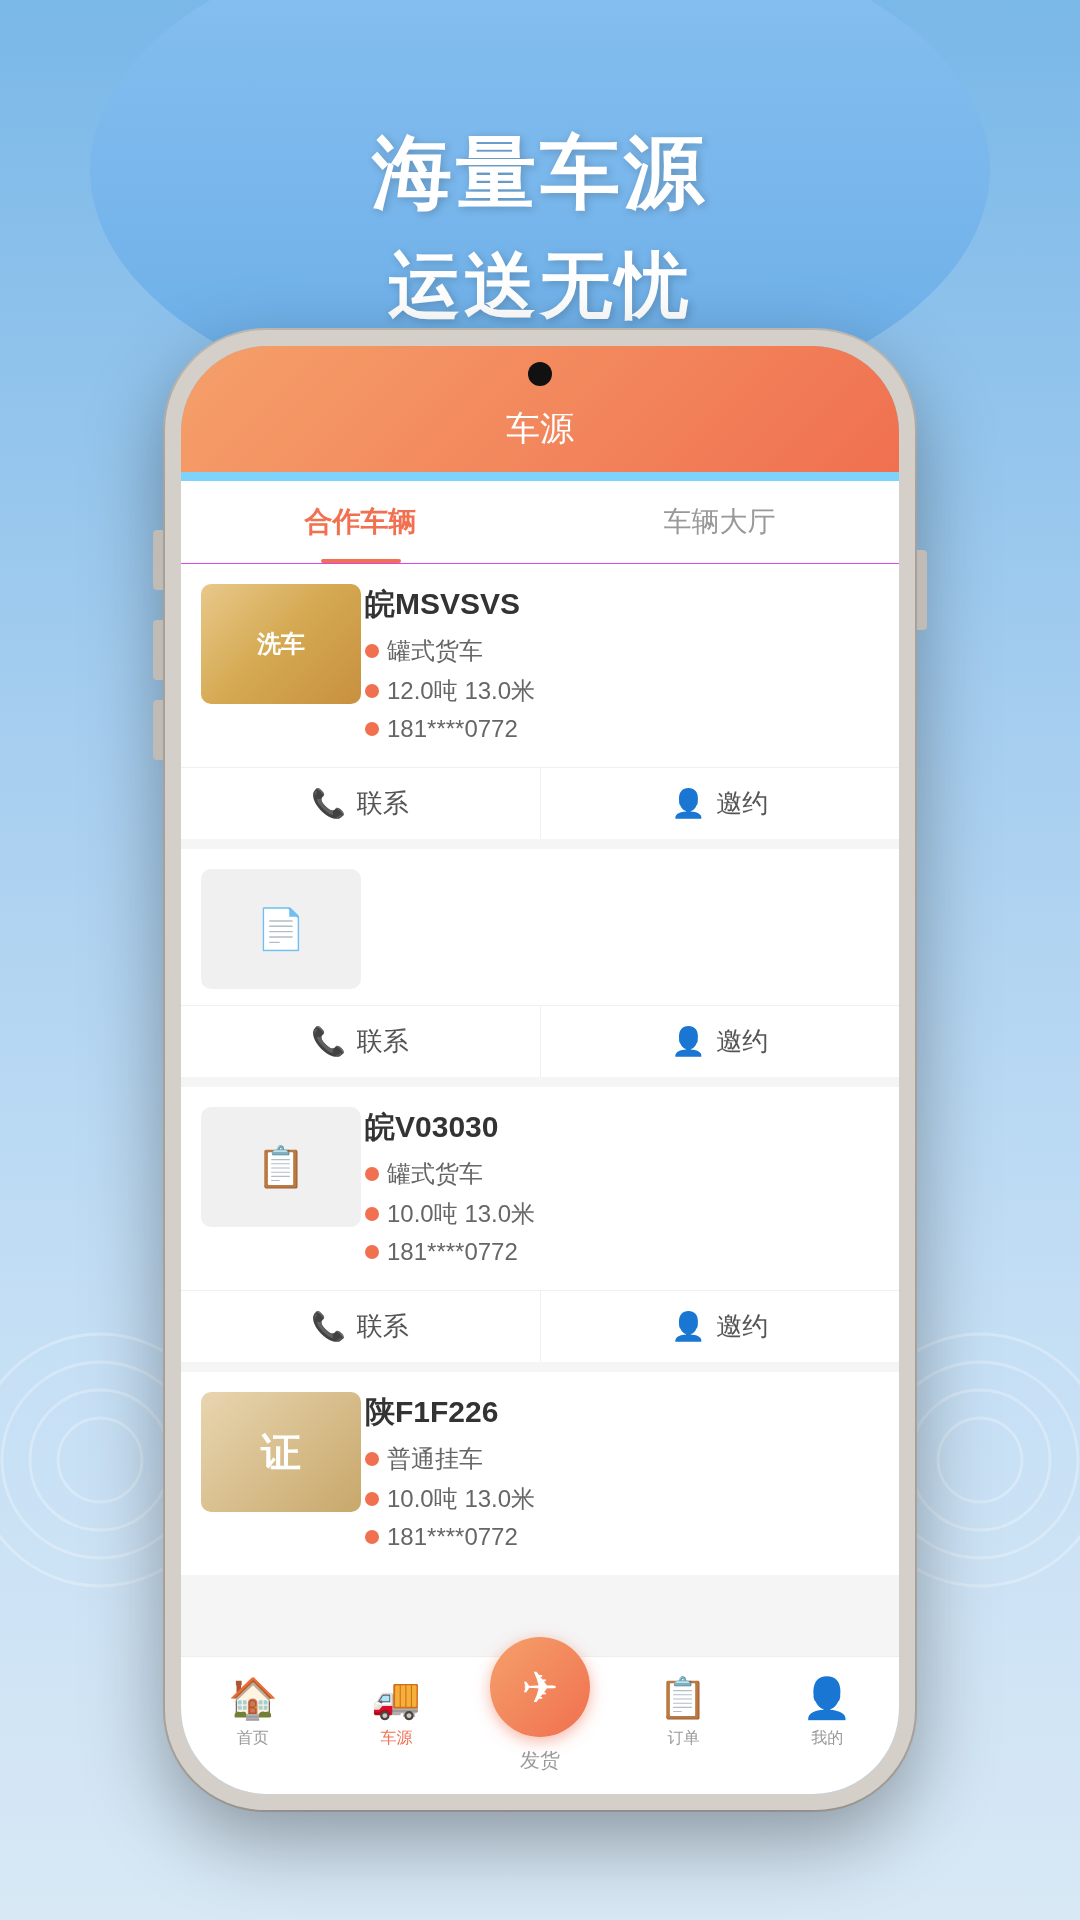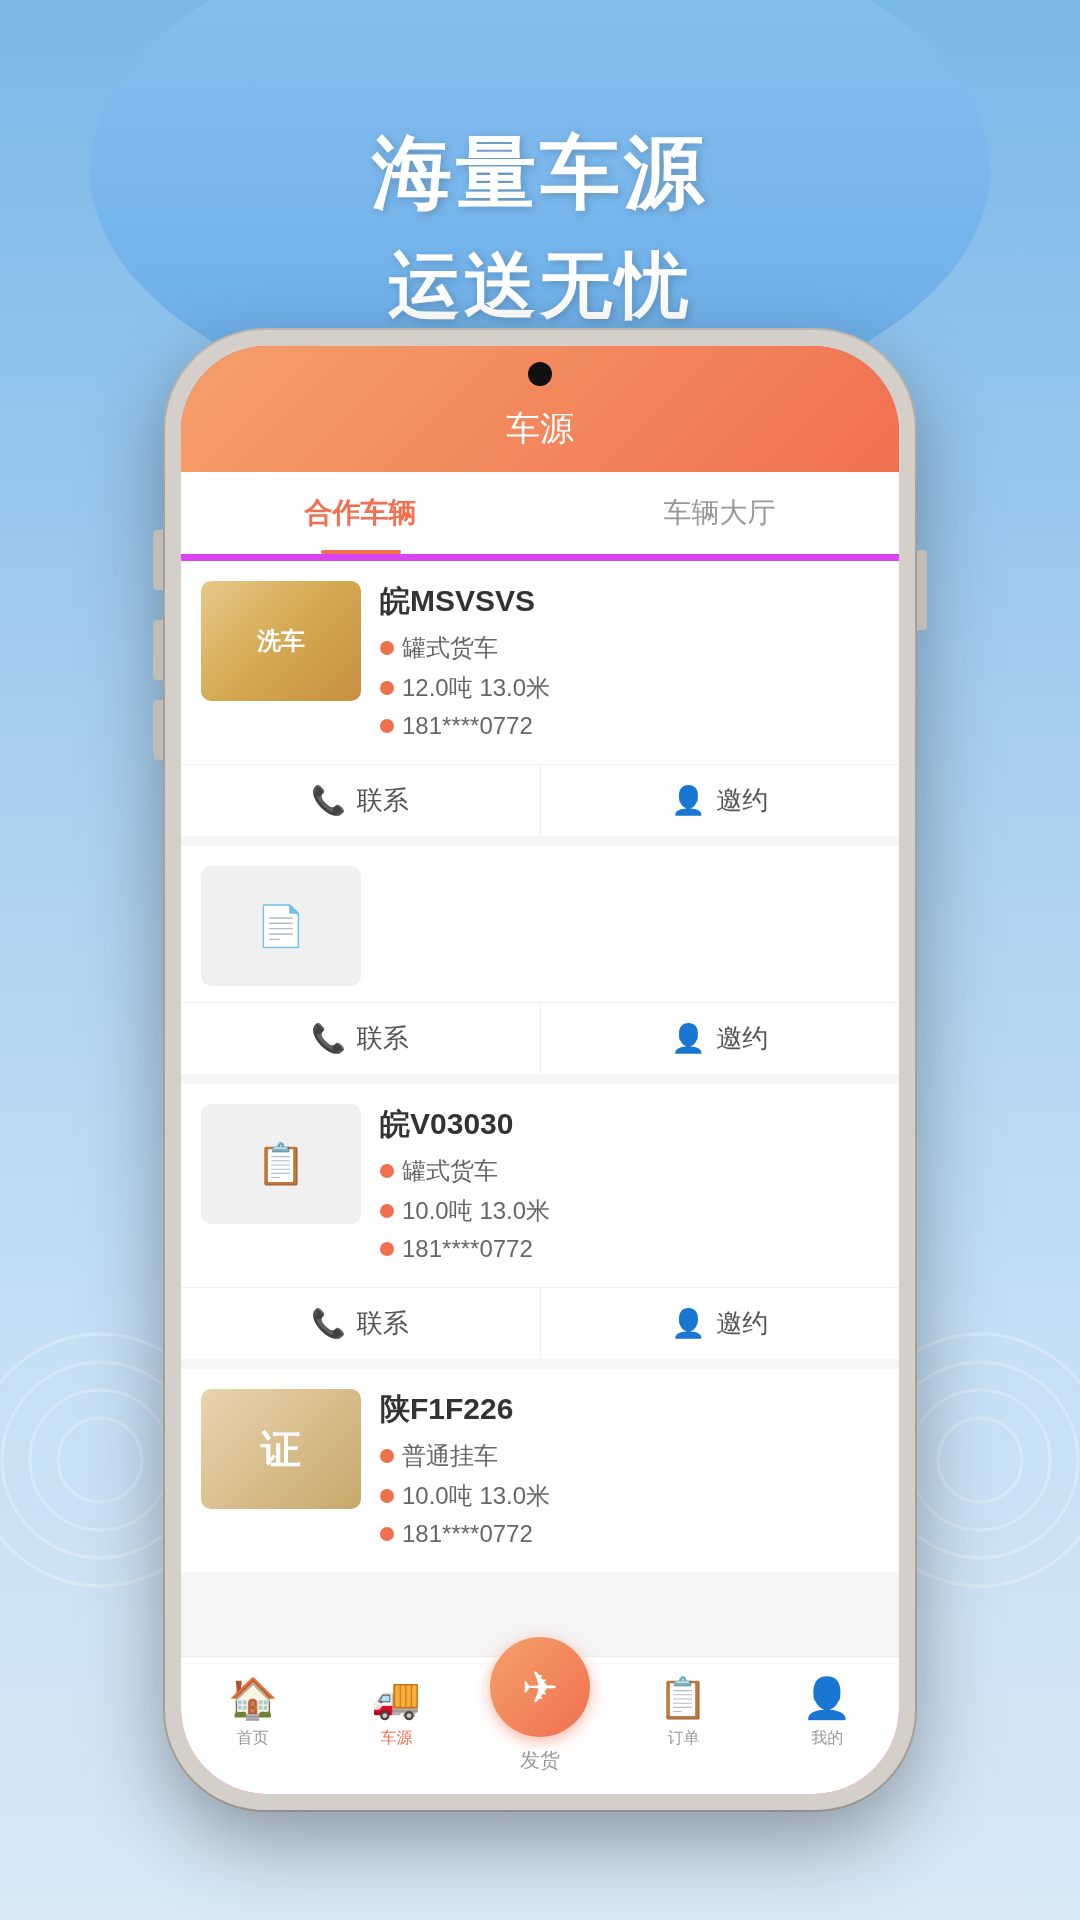--- a/index.html
+++ b/index.html
@@ -120,21 +120,21 @@
       overflow: hidden;
       position: relative;
     }
 
     
     .phone-screen {
       width: 100%;
       height: 100%;
       display: flex;
       flex-direction: column;
-      background: #ec4899;
+      background: #7dd3fc;
     }
 
     
     .app-header {
       background: linear-gradient(135deg, #f5a06a 0%, #f07050 100%);
       padding: 60px 30px 20px;
       text-align: center;
       position: relative;
       flex-shrink: 0;
     }
@@ -154,21 +154,22 @@
       font-size: 34px;
       color: white;
       font-weight: 500;
     }
 
     
     .tabs {
       background: white;
       display: flex;
       flex-shrink: 0;
-      border-bottom: 7px solid #d946ef;
+      border-bottom: 1px solid #d946ef;
+      margin-top: 9px;
     }
     .tab {
       flex: 1;
       text-align: center;
       padding: 22px 0;
       font-size: 28px;
       color: #999;
       cursor: pointer;
       position: relative;
     }
@@ -196,21 +197,21 @@
     }
 
     .vehicle-card {
       background: white;
       margin-bottom: 10px;
     }
 
     .vehicle-info {
       display: flex;
       padding: 20px 20px 16px;
-      gap: 19px;
+      gap: 4px;
     }
 
     .vehicle-image {
       width: 160px;
       height: 120px;
       border-radius: 10px;
       object-fit: cover;
       flex-shrink: 0;
       overflow: hidden;
       background: #ddd;

